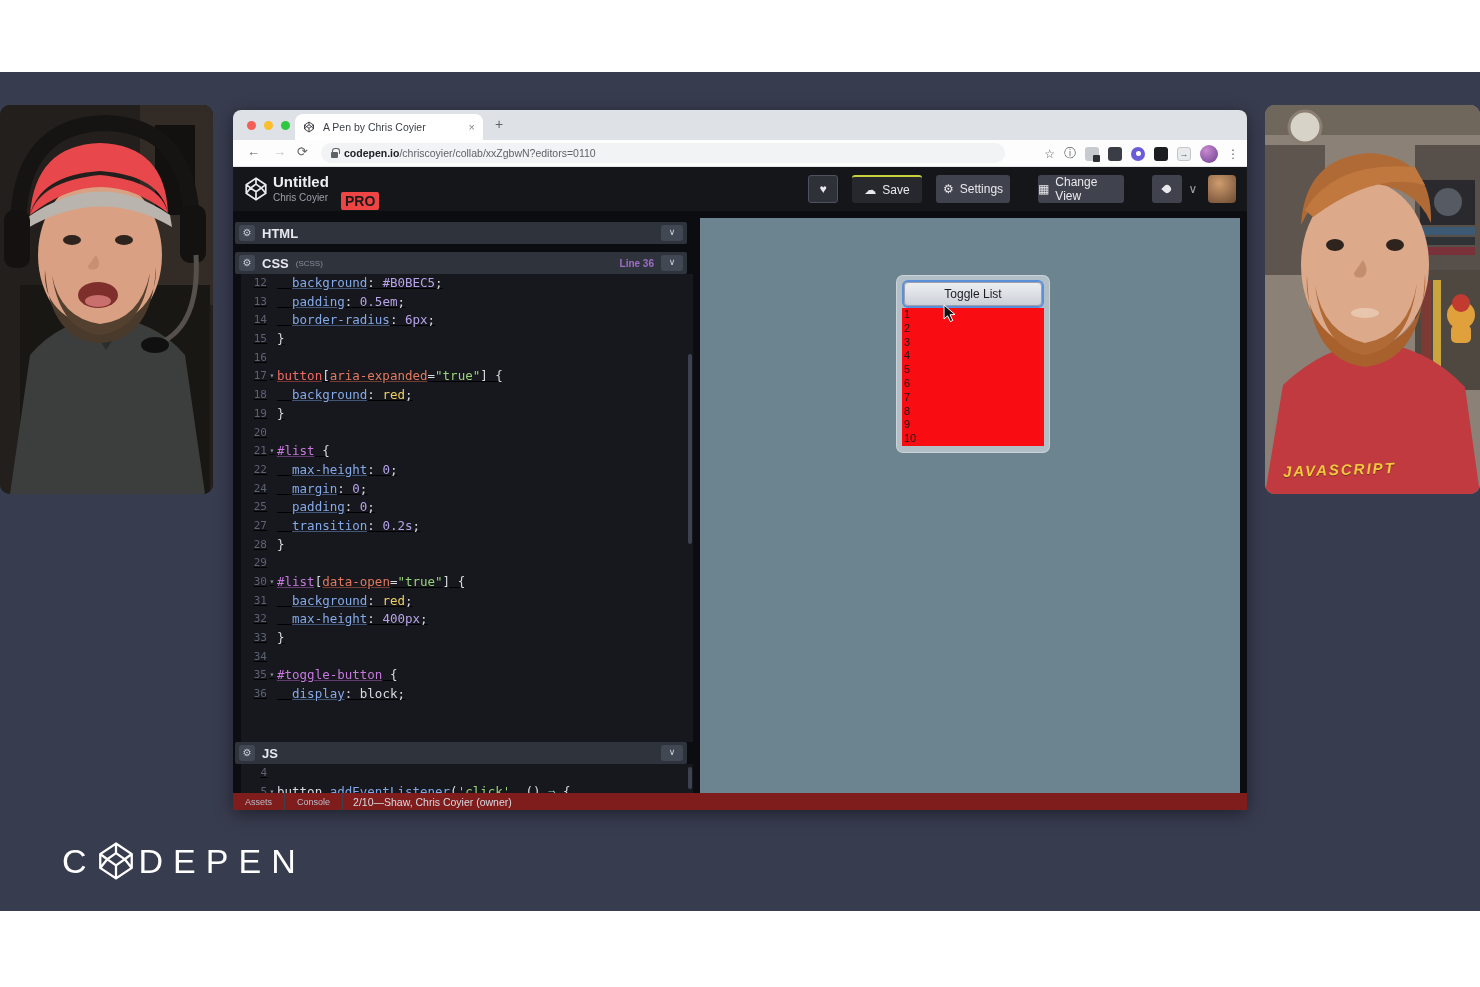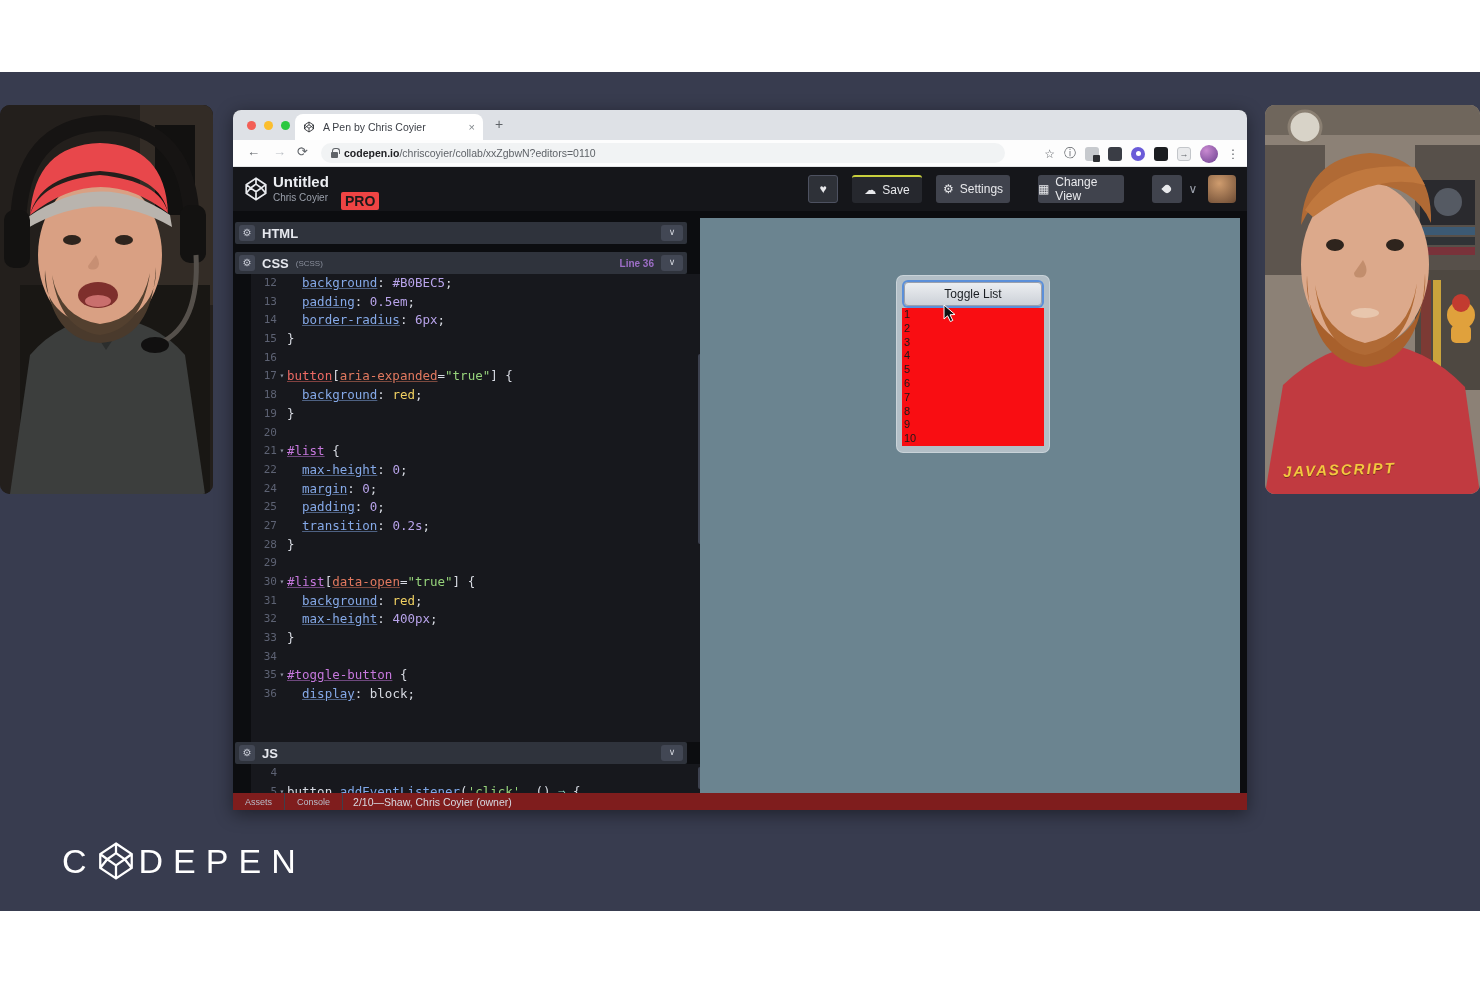--- a/index.html
+++ b/index.html
@@ -70,21 +70,21 @@
   .main { position:absolute; left:0; top:101px; width:100%; height:582px; background:#0c0d10; }
   .editors { position:absolute; left:0; top:0; width:467px; height:100%; }
   .phead { position:absolute; left:2px; width:452px; height:22px; background:#2f333c; border-radius:2px; display:flex; align-items:center; padding:0 4px; gap:7px; }
   .gearchip { width:16px; height:16px; background:#424754; border-radius:3px; color:#c9ccd6; font-size:10px; line-height:16px; text-align:center; }
   .plabel { color:#e6e8ee; font-size:13px; font-weight:bold; }
   .psub { color:#8a8f9c; font-size:8px; }
   .pright { margin-left:auto; display:flex; align-items:center; gap:7px; }
   .lineind { color:#9d6ec6; font-size:10px; font-weight:bold; }
   .chevbtn { width:22px; height:16px; background:#424754; border-radius:3px; color:#d4d7df; font-size:9px; line-height:15px; text-align:center; }
 
-  .codearea { position:absolute; left:18px; width:452px; background:#17181d; font-family:"DejaVu Sans Mono", monospace; font-size:12.5px; overflow:hidden; }
+  .codearea { position:absolute; left:8px; width:452px; background:#17181d; font-family:"DejaVu Sans Mono", monospace; font-size:12.5px; overflow:hidden;text-decoration:underline; }
   #css-code { top:63px; height:468px; }
   #js-code { top:553px; height:29px; }
   .cl { height:18.7px; line-height:18.7px; white-space:pre; display:flex; }
   .ln { width:26px; text-align:right; color:#5d6273; font-size:11px; flex:none; }
   .fold { width:10px; color:#8c91a0; font-size:8px; text-align:center; flex:none; }
   .code { color:#d8dbe3; }
   .tok-pln { color:#d8dbe3; }
   .tok-prop { color:#85a9e8; text-decoration:underline; text-decoration-color:rgba(133,169,232,.5); }
   .tok-num { color:#b8a3ea; }
   .tok-kwy { color:#f0d062; }

